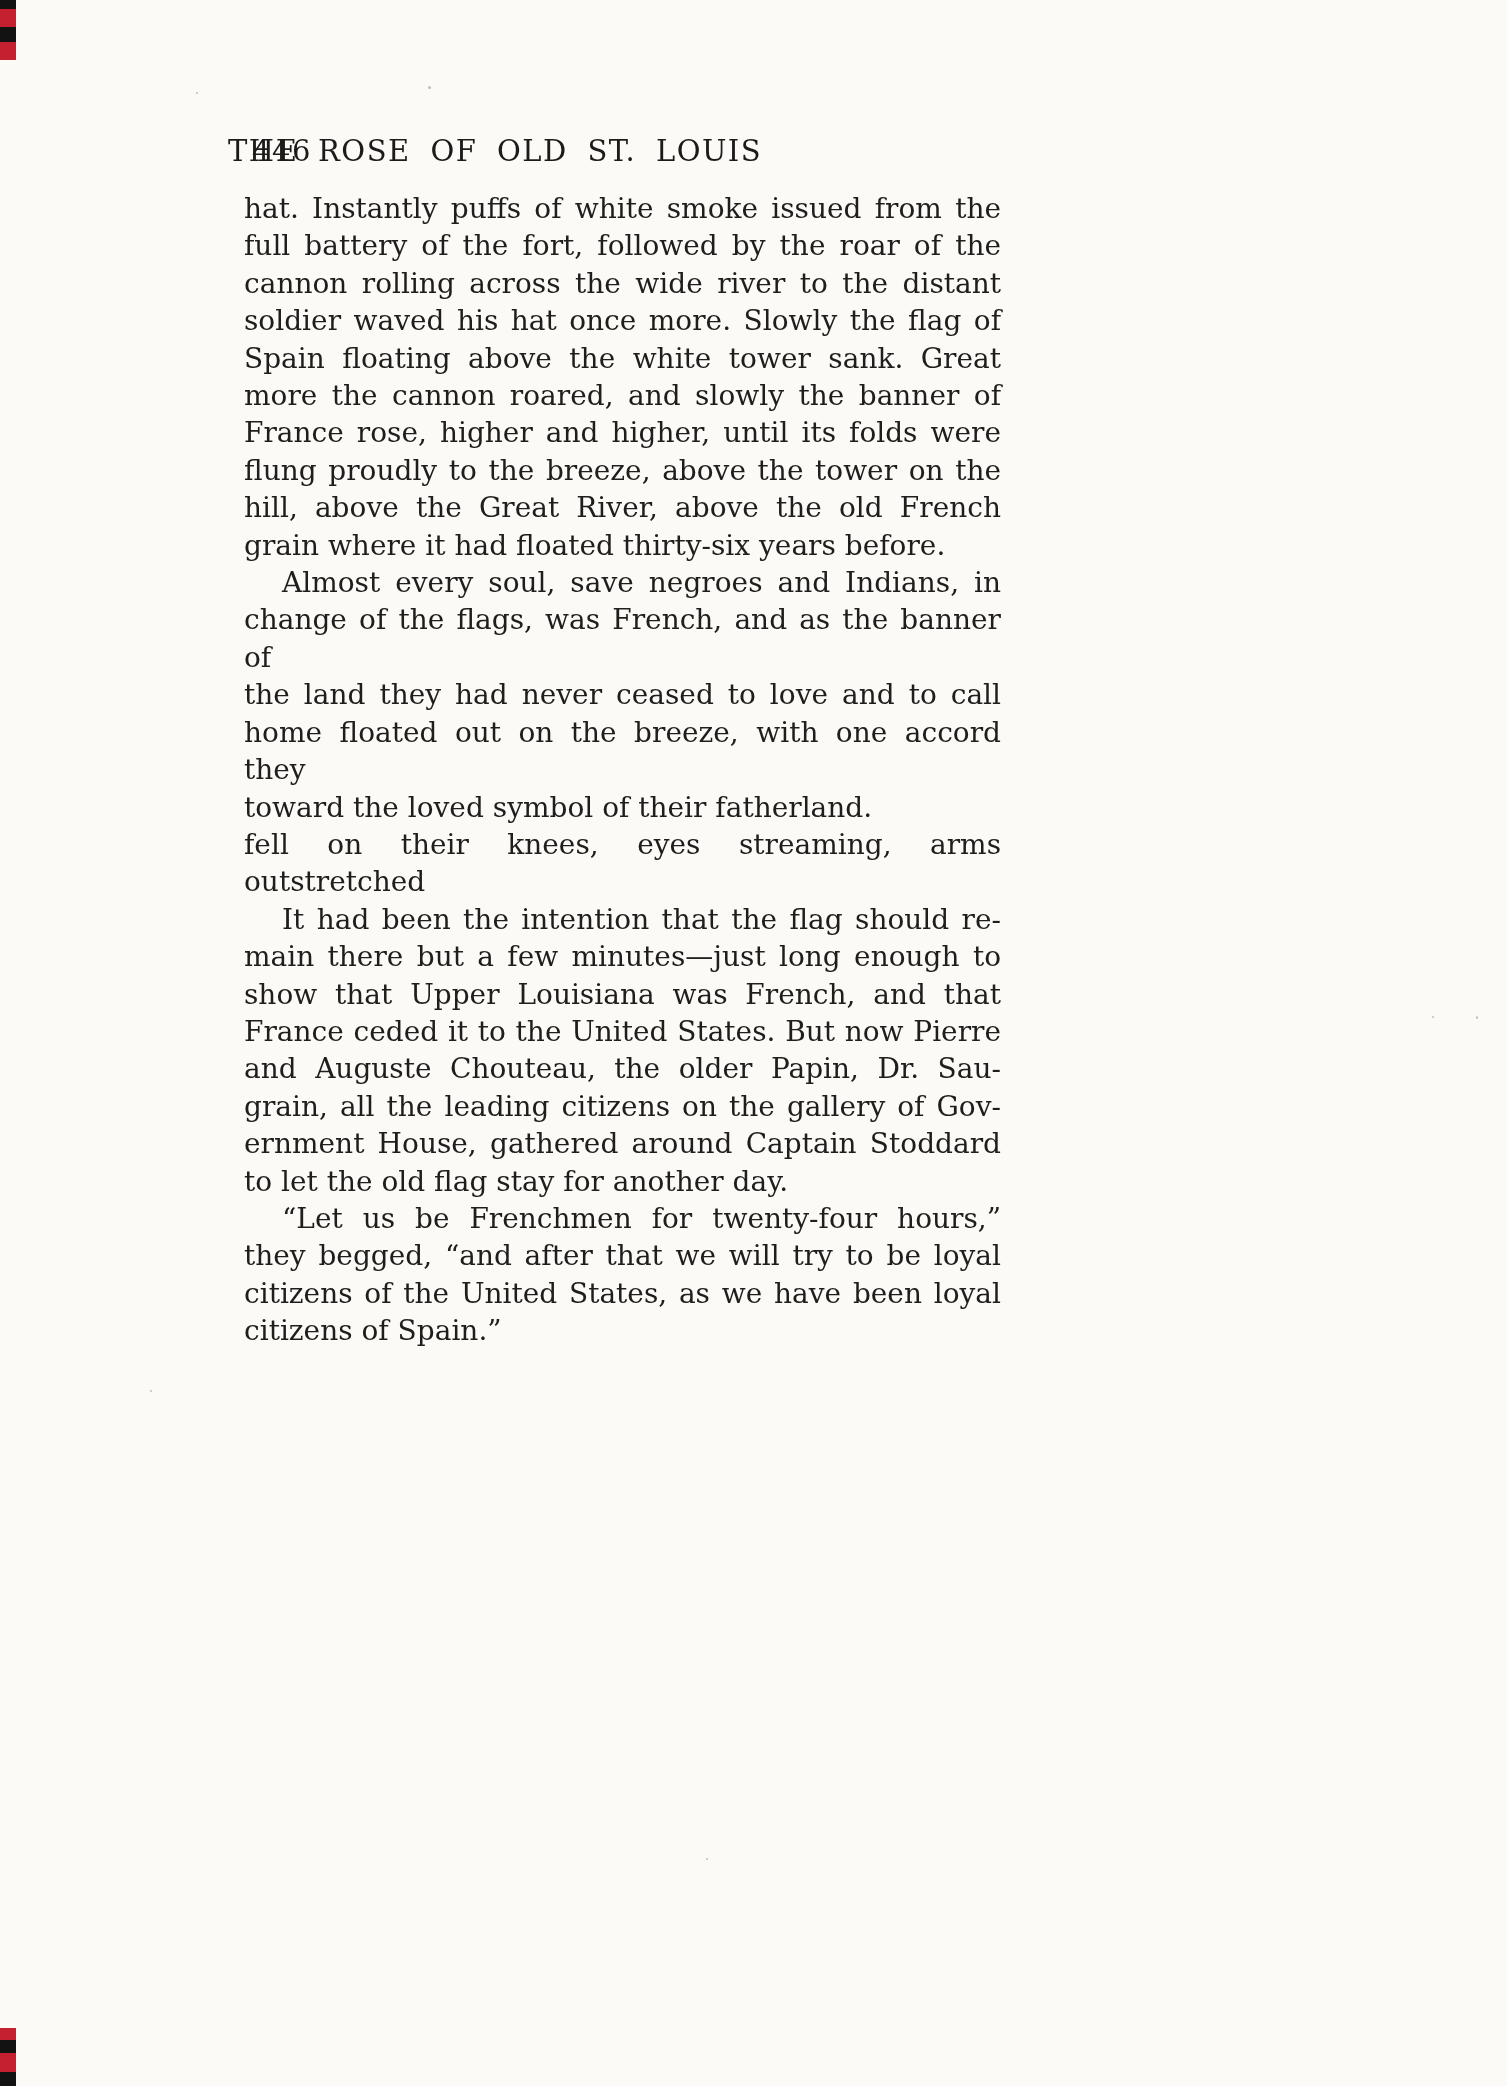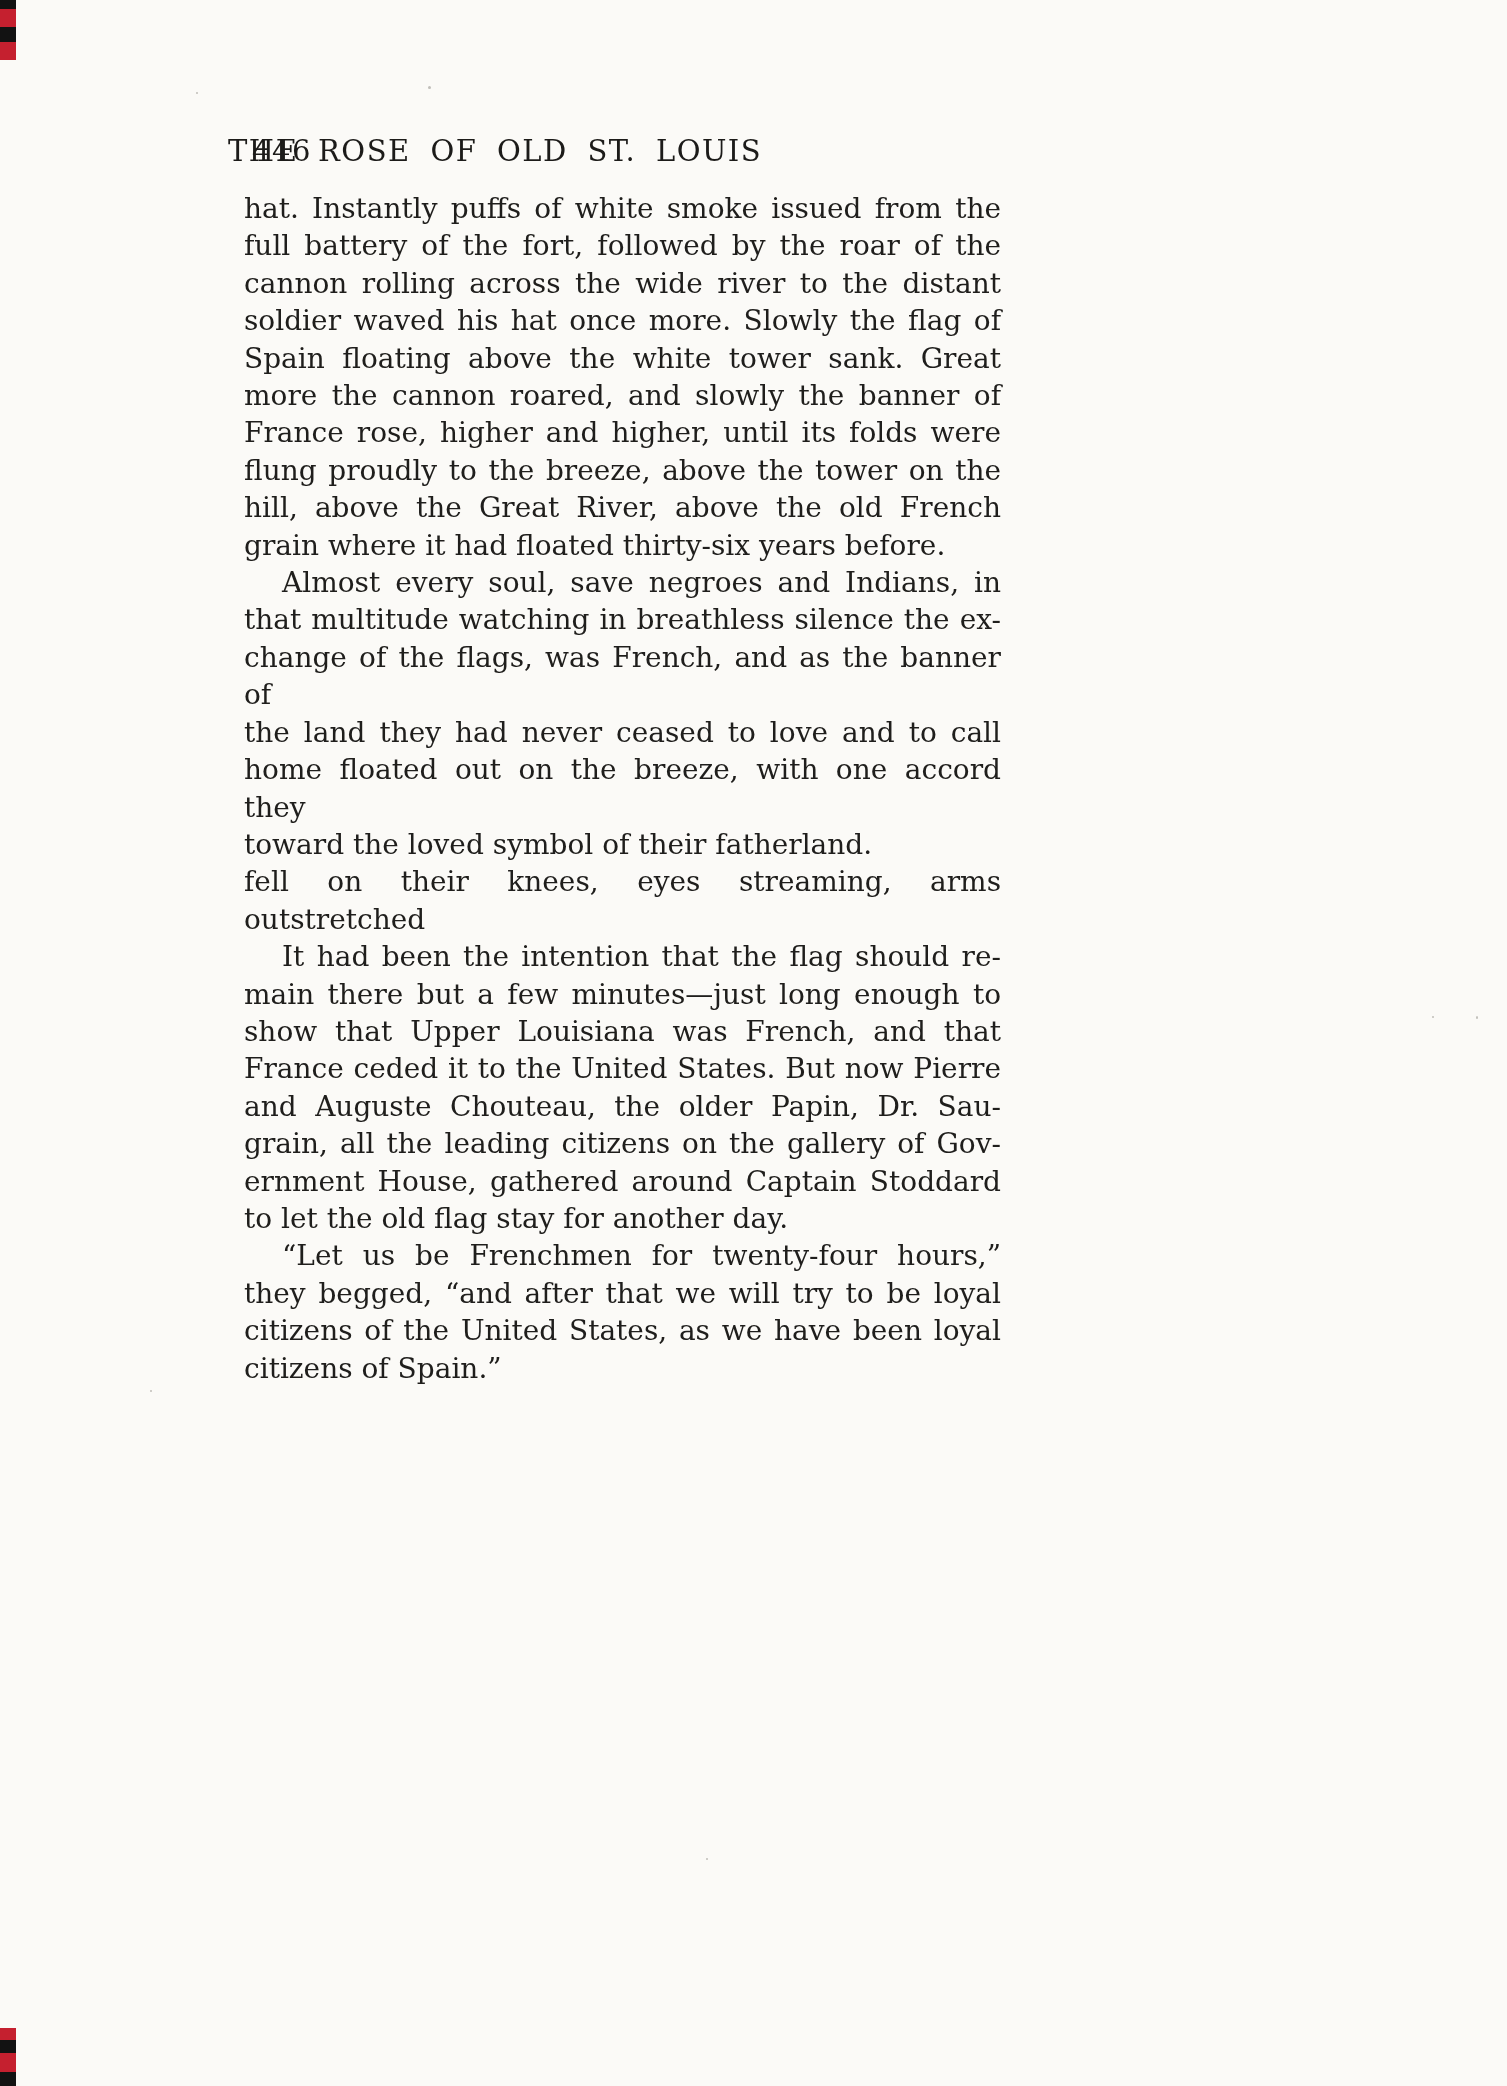--- a/index.html
+++ b/index.html
@@ -110,21 +110,20 @@
         <div class="line">soldier waved his hat once more. Slowly the flag of</div>
         <div class="line">Spain floating above the white tower sank. Great</div>
         <div class="line">more the cannon roared, and slowly the banner of</div>
         <div class="line">France rose, higher and higher, until its folds were</div>
         <div class="line">flung proudly to the breeze, above the tower on the</div>
         <div class="line">hill, above the Great River, above the old French</div>
         <div class="line last">grain where it had floated thirty-six years before.</div>
       </div>
       <div class="para indent">
         <div class="line">Almost every soul, save negroes and Indians, in</div>
-        <div class="line">that multitude watching in breathless silence the ex-</div>
         <div class="line">change of the flags, was French, and as the banner of</div>
         <div class="line">the land they had never ceased to love and to call</div>
         <div class="line">home floated out on the breeze, with one accord they</div>
         <div class="line last">toward the loved symbol of their fatherland.</div>
         <div class="line">fell on their knees, eyes streaming, arms outstretched</div>
       </div>
       <div class="para indent">
         <div class="line">It had been the intention that the flag should re-</div>
         <div class="line">main there but a few minutes—just long enough to</div>
         <div class="line">show that Upper Louisiana was French, and that</div>

